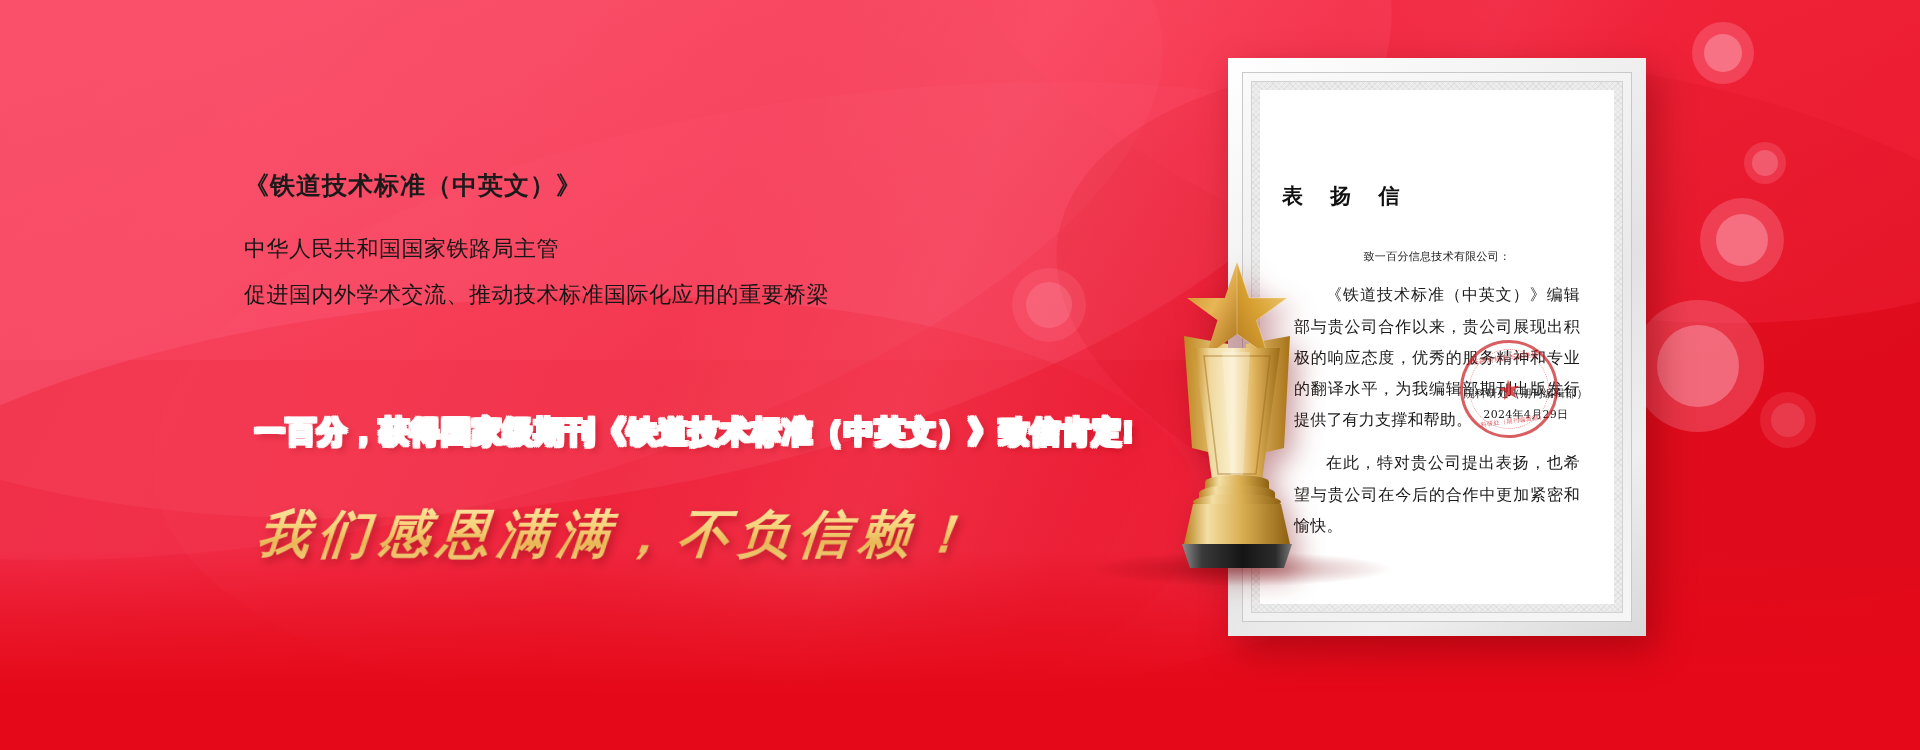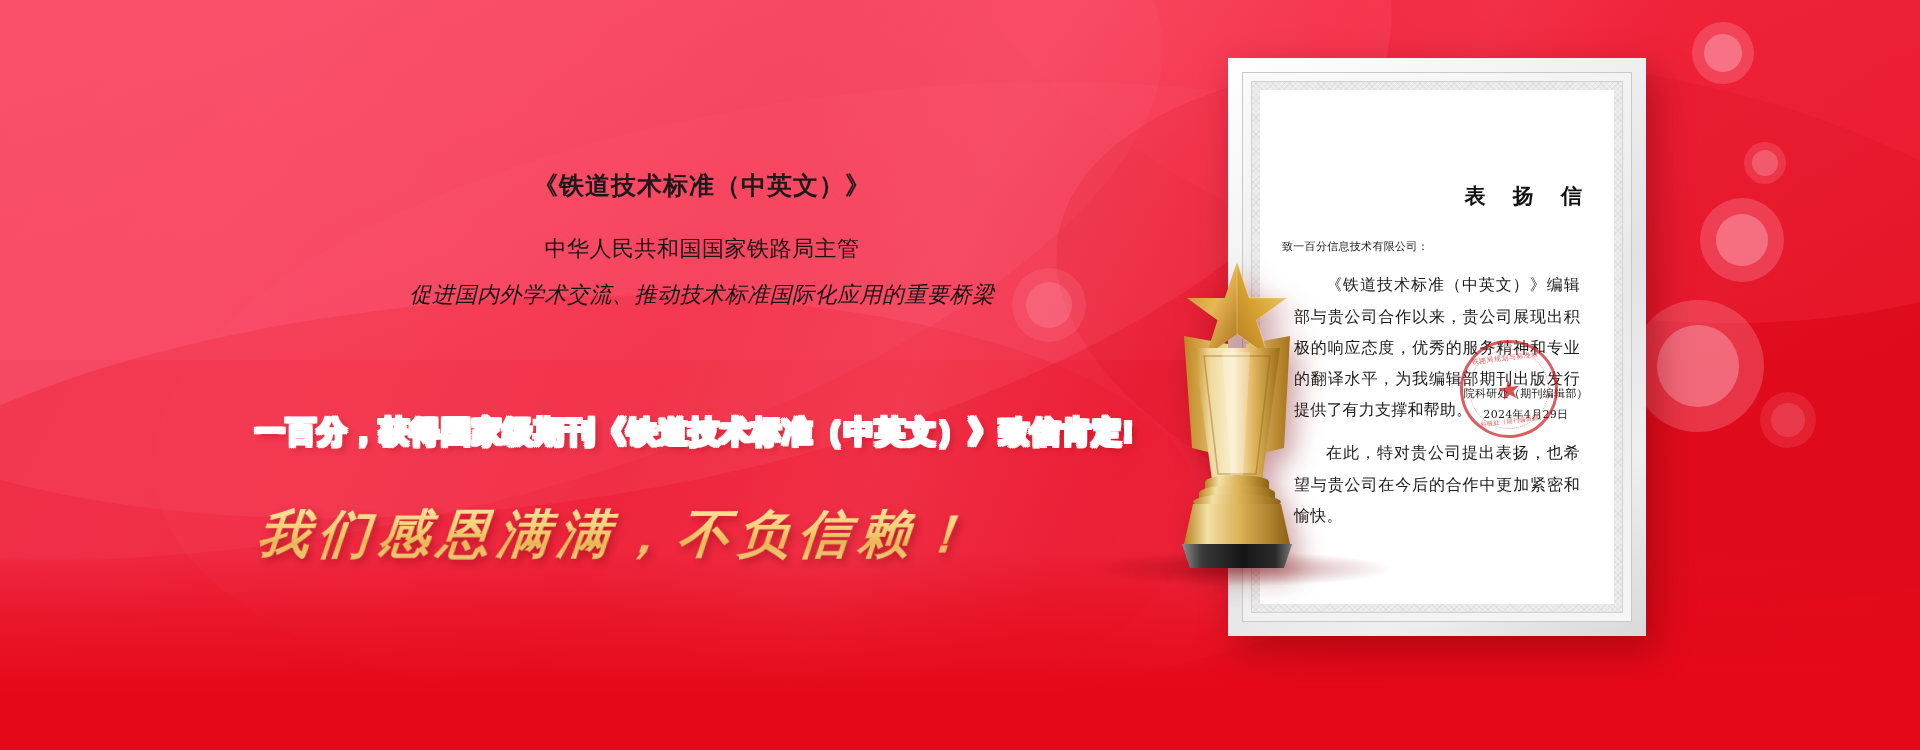--- a/index.html
+++ b/index.html
@@ -123,41 +123,40 @@
   .bokeh.b1 { left: 1692px; top: 22px;  width: 62px;  height: 62px; }
   .bokeh.b2 { left: 1744px; top: 142px; width: 42px;  height: 42px; opacity:.75; }
   .bokeh.b3 { left: 1700px; top: 198px; width: 84px;  height: 84px; }
   .bokeh.b4 { left: 1632px; top: 300px; width: 132px; height: 132px; }
   .bokeh.b5 { left: 1012px; top: 268px; width: 74px;  height: 74px; opacity:.55; }
   .bokeh.b6 { left: 1760px; top: 392px; width: 56px;  height: 56px; opacity:.5; }
 
   
   .copy {
     position: absolute;
-    left: 252px;
+    left: 244px;
     top: 170px;
     width: 900px;
-    text-align: center;
   }
   .journal-title {
     font-size: 25px;
     font-weight: bold;
     color: #1A1A1A;
     letter-spacing: 1px;
     margin: 0 0 38px 0;
     line-height: 1.2;
   }
   .sub-line {
     font-size: 22px;
     color: #161616;
     line-height: 1.0;
     margin: 0 0 24px 0;
     letter-spacing: .5px;
   }
-  .sub-line:last-of-type { margin-bottom: 0; font-style: italic; }
+  .sub-line:last-of-type { margin-bottom: 0; }
 
   .headline {
     position: absolute;
     left: 255px;
     top: 412px;
     font-size: 30px;
     font-weight: bold;
     color: #FFFFFF;
     letter-spacing: 1px;
     white-space: nowrap;
@@ -219,33 +218,34 @@
   }
   .cert-paper {
     width: 100%; height: 100%;
     background: #FFFFFF;
     box-sizing: border-box;
     padding: 92px 22px 10px 22px;
     position: relative;
     font-family: "DejaVu Serif", "Liberation Serif", serif;
   }
   .cert-heading {
-    text-align: right;
+    text-align: left;
     font-size: 21px;
     font-weight: bold;
     letter-spacing: 10px;
     color: #111;
-    margin-bottom: 26px;
+    margin-bottom: 36px;
   }
   .cert-salutation {
     font-size: 11px;
     color: #1A1A1A;
     line-height: 1.95;
     margin-bottom: 2px;
     letter-spacing: .3px;
+    text-align: center;
   }
   .cert-para {
     font-size: 16px;
     color: #1A1A1A;
     line-height: 1.95;
     text-indent: 2em;
     text-align: justify;
     letter-spacing: .2px;
     margin: 12px;
   }

